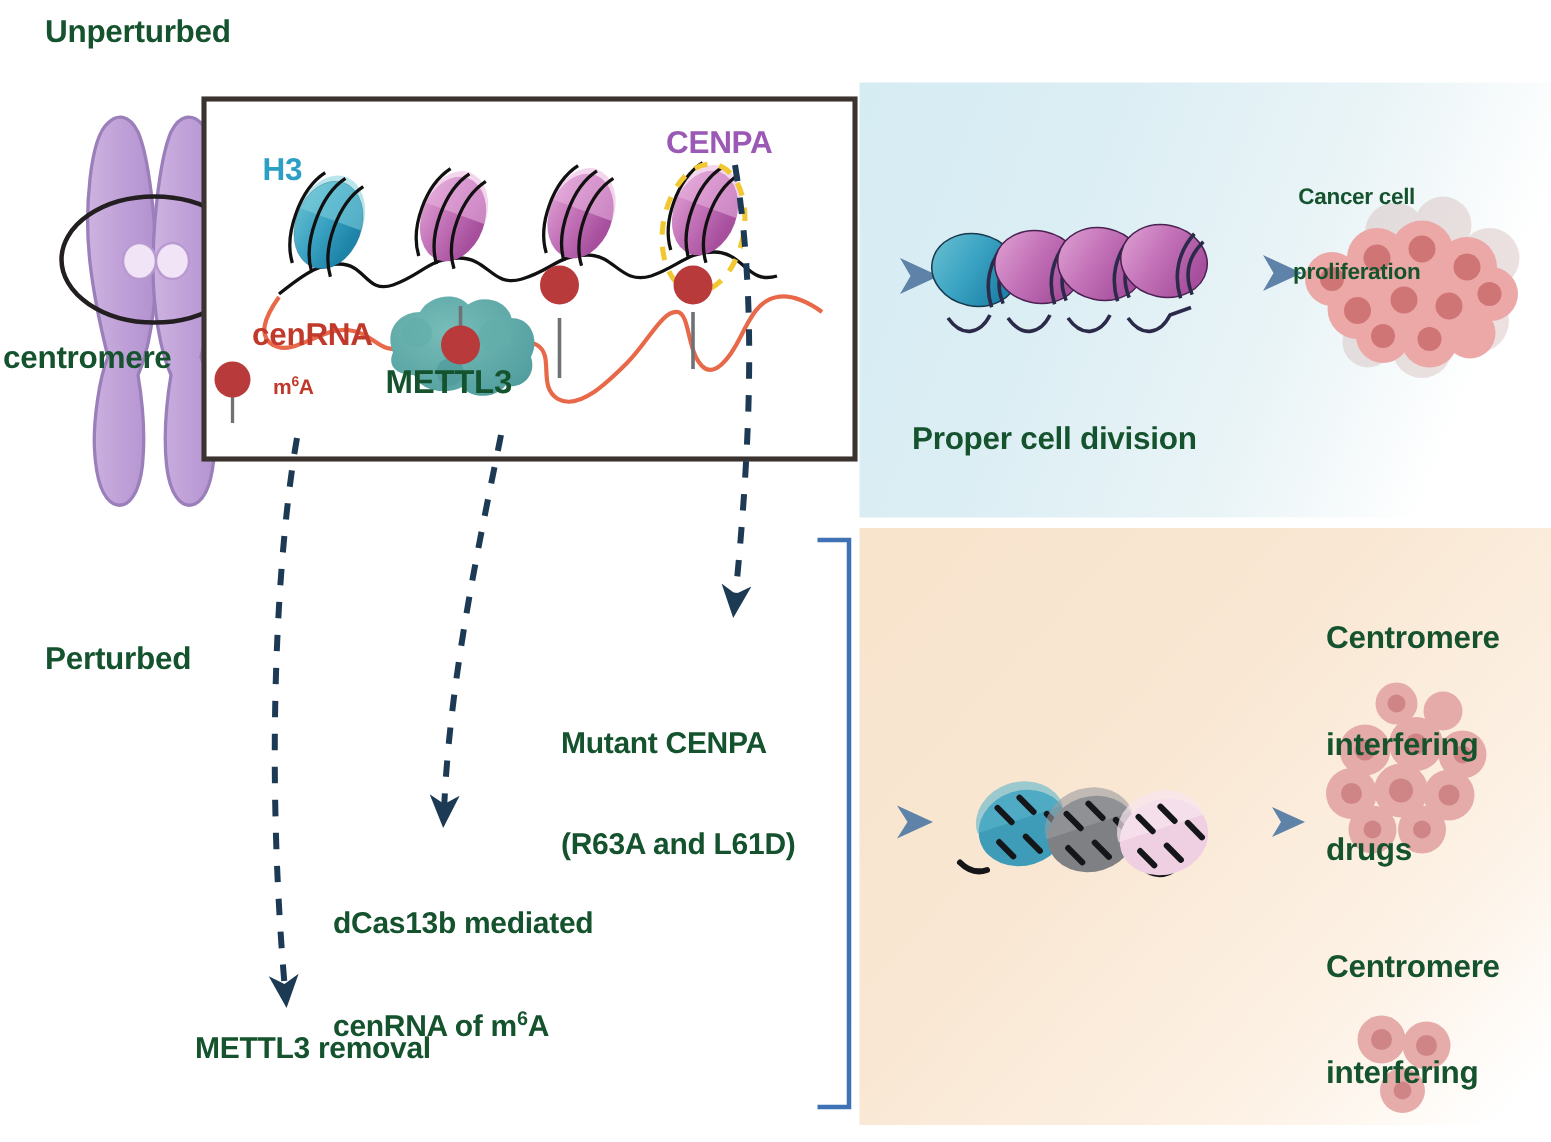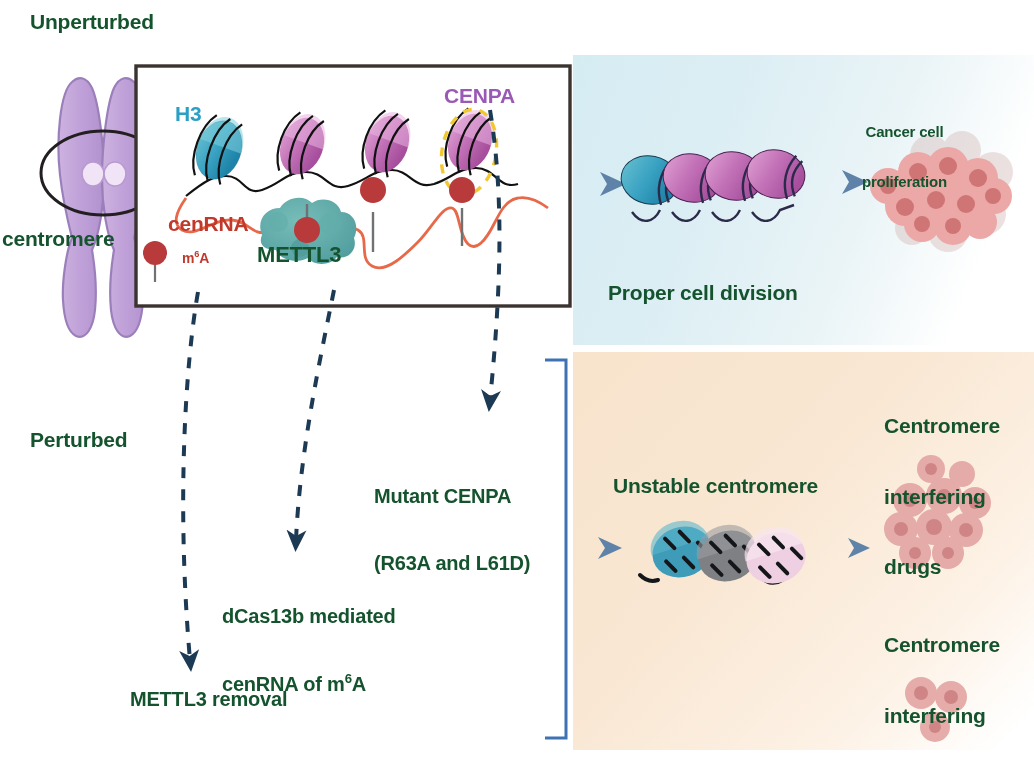--- a/index.html
+++ b/index.html
@@ -408,21 +408,20 @@
     <div>(R63A and L61D)</div>
   </div>
 
   <div class="lbl" id="t-dcas">
     <div>dCas13b mediated</div>
     <div><span>cenRNA of m</span><span class="sup">6</span><span>A</span></div>
   </div>
 
   <div class="lbl" id="t-mettl3rm">METTL3 removal</div>
 
-  <div class="lbl" id="t-unstable">Unstable centromere</div>
 
 
   <div class="lbl" id="t-cid">
     <div>Centromere</div>
     <div>interfering</div>
     <div>drugs</div>
   </div>
 
   <div class="lbl" id="t-cim">
     <div>Centromere</div>

